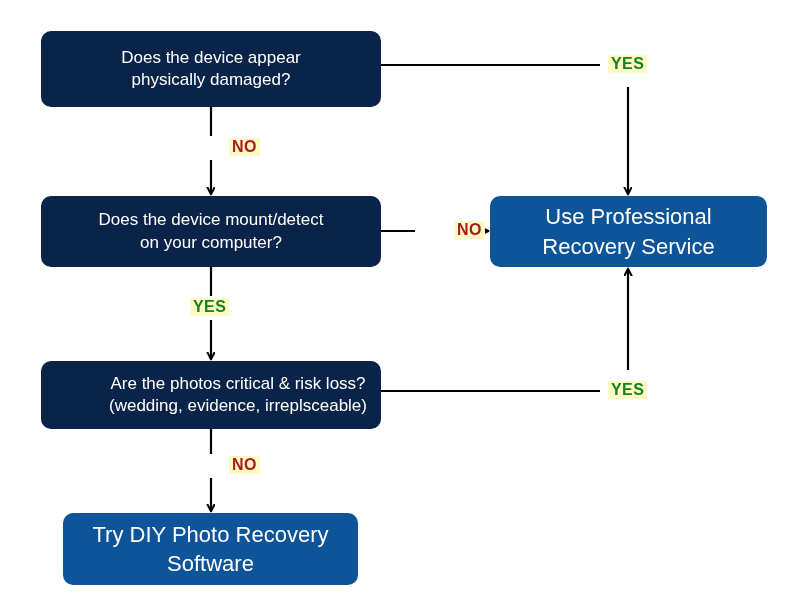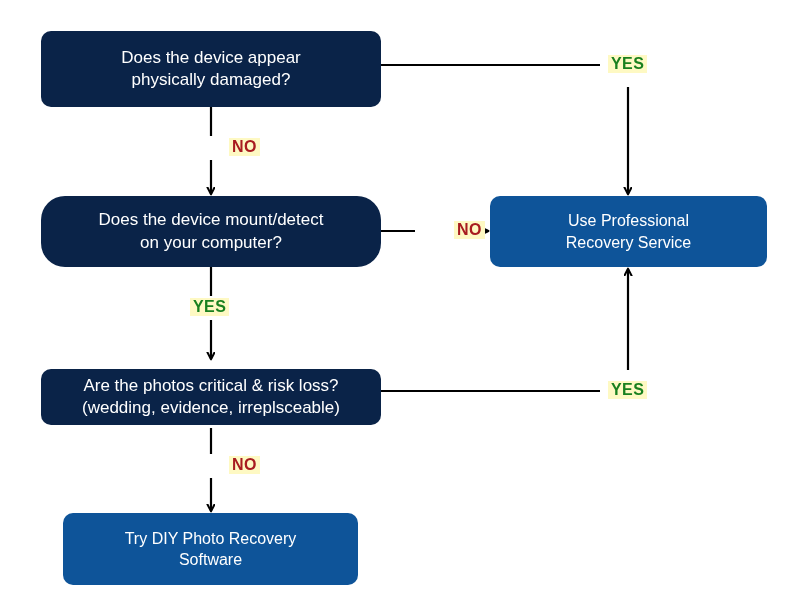--- a/index.html
+++ b/index.html
@@ -18,21 +18,21 @@
     border-radius:10px;
     color:#ffffff;
     line-height:1.32;
     box-sizing:border-box;
     padding:6px 14px;
     z-index:3;
   }
   .node .label{white-space:pre-line;display:block;}
 
   .node-dark{background:#0a2348;font-size:17px;}
-  .node-blue{background:#0e5499;font-size:16px;}
+  .node-blue{background:#0e5499;font-size:22px;}
 
   .edge-label{
     position:absolute;
     font-weight:bold;
     font-size:16px;
     letter-spacing:0.4px;
     z-index:4;
     background:#fef9c3;
     padding:0 3px;
   }
@@ -77,26 +77,26 @@
     <line x1="211" y1="428" x2="211" y2="454"></line>
 
     <line x1="211" y1="478" x2="211" y2="511" marker-end="url(#ah)"></line>
   </svg>
 
   <div class="node node-dark" style="left:41px;top:31px;width:340px;height:76px;">
     <span class="label">Does the device appear
 physically damaged?</span>
   </div>
 
-  <div class="node node-dark" style="left:41px;top:196px;width:340px;height:71px;border-radius:24px;">
+  <div class="node node-dark" style="left:41px;top:196px;width:340px;height:71px;">
     <span class="label">Does the device mount/detect
 on your computer?</span>
   </div>
 
-  <div class="node node-dark" style="left:41px;top:369px;width:340px;height:56px;">
+  <div class="node node-dark" style="left:41px;top:361px;width:340px;height:68px;justify-content:flex-end;">
     <span class="label">Are the photos critical &amp; risk loss?
 (wedding, evidence, irreplsceable)</span>
   </div>
 
   <div class="node node-blue" style="left:490px;top:196px;width:277px;height:71px;">
     <span class="label">Use Professional
 Recovery Service</span>
   </div>
 
   <div class="node node-blue" style="left:63px;top:513px;width:295px;height:72px;">

